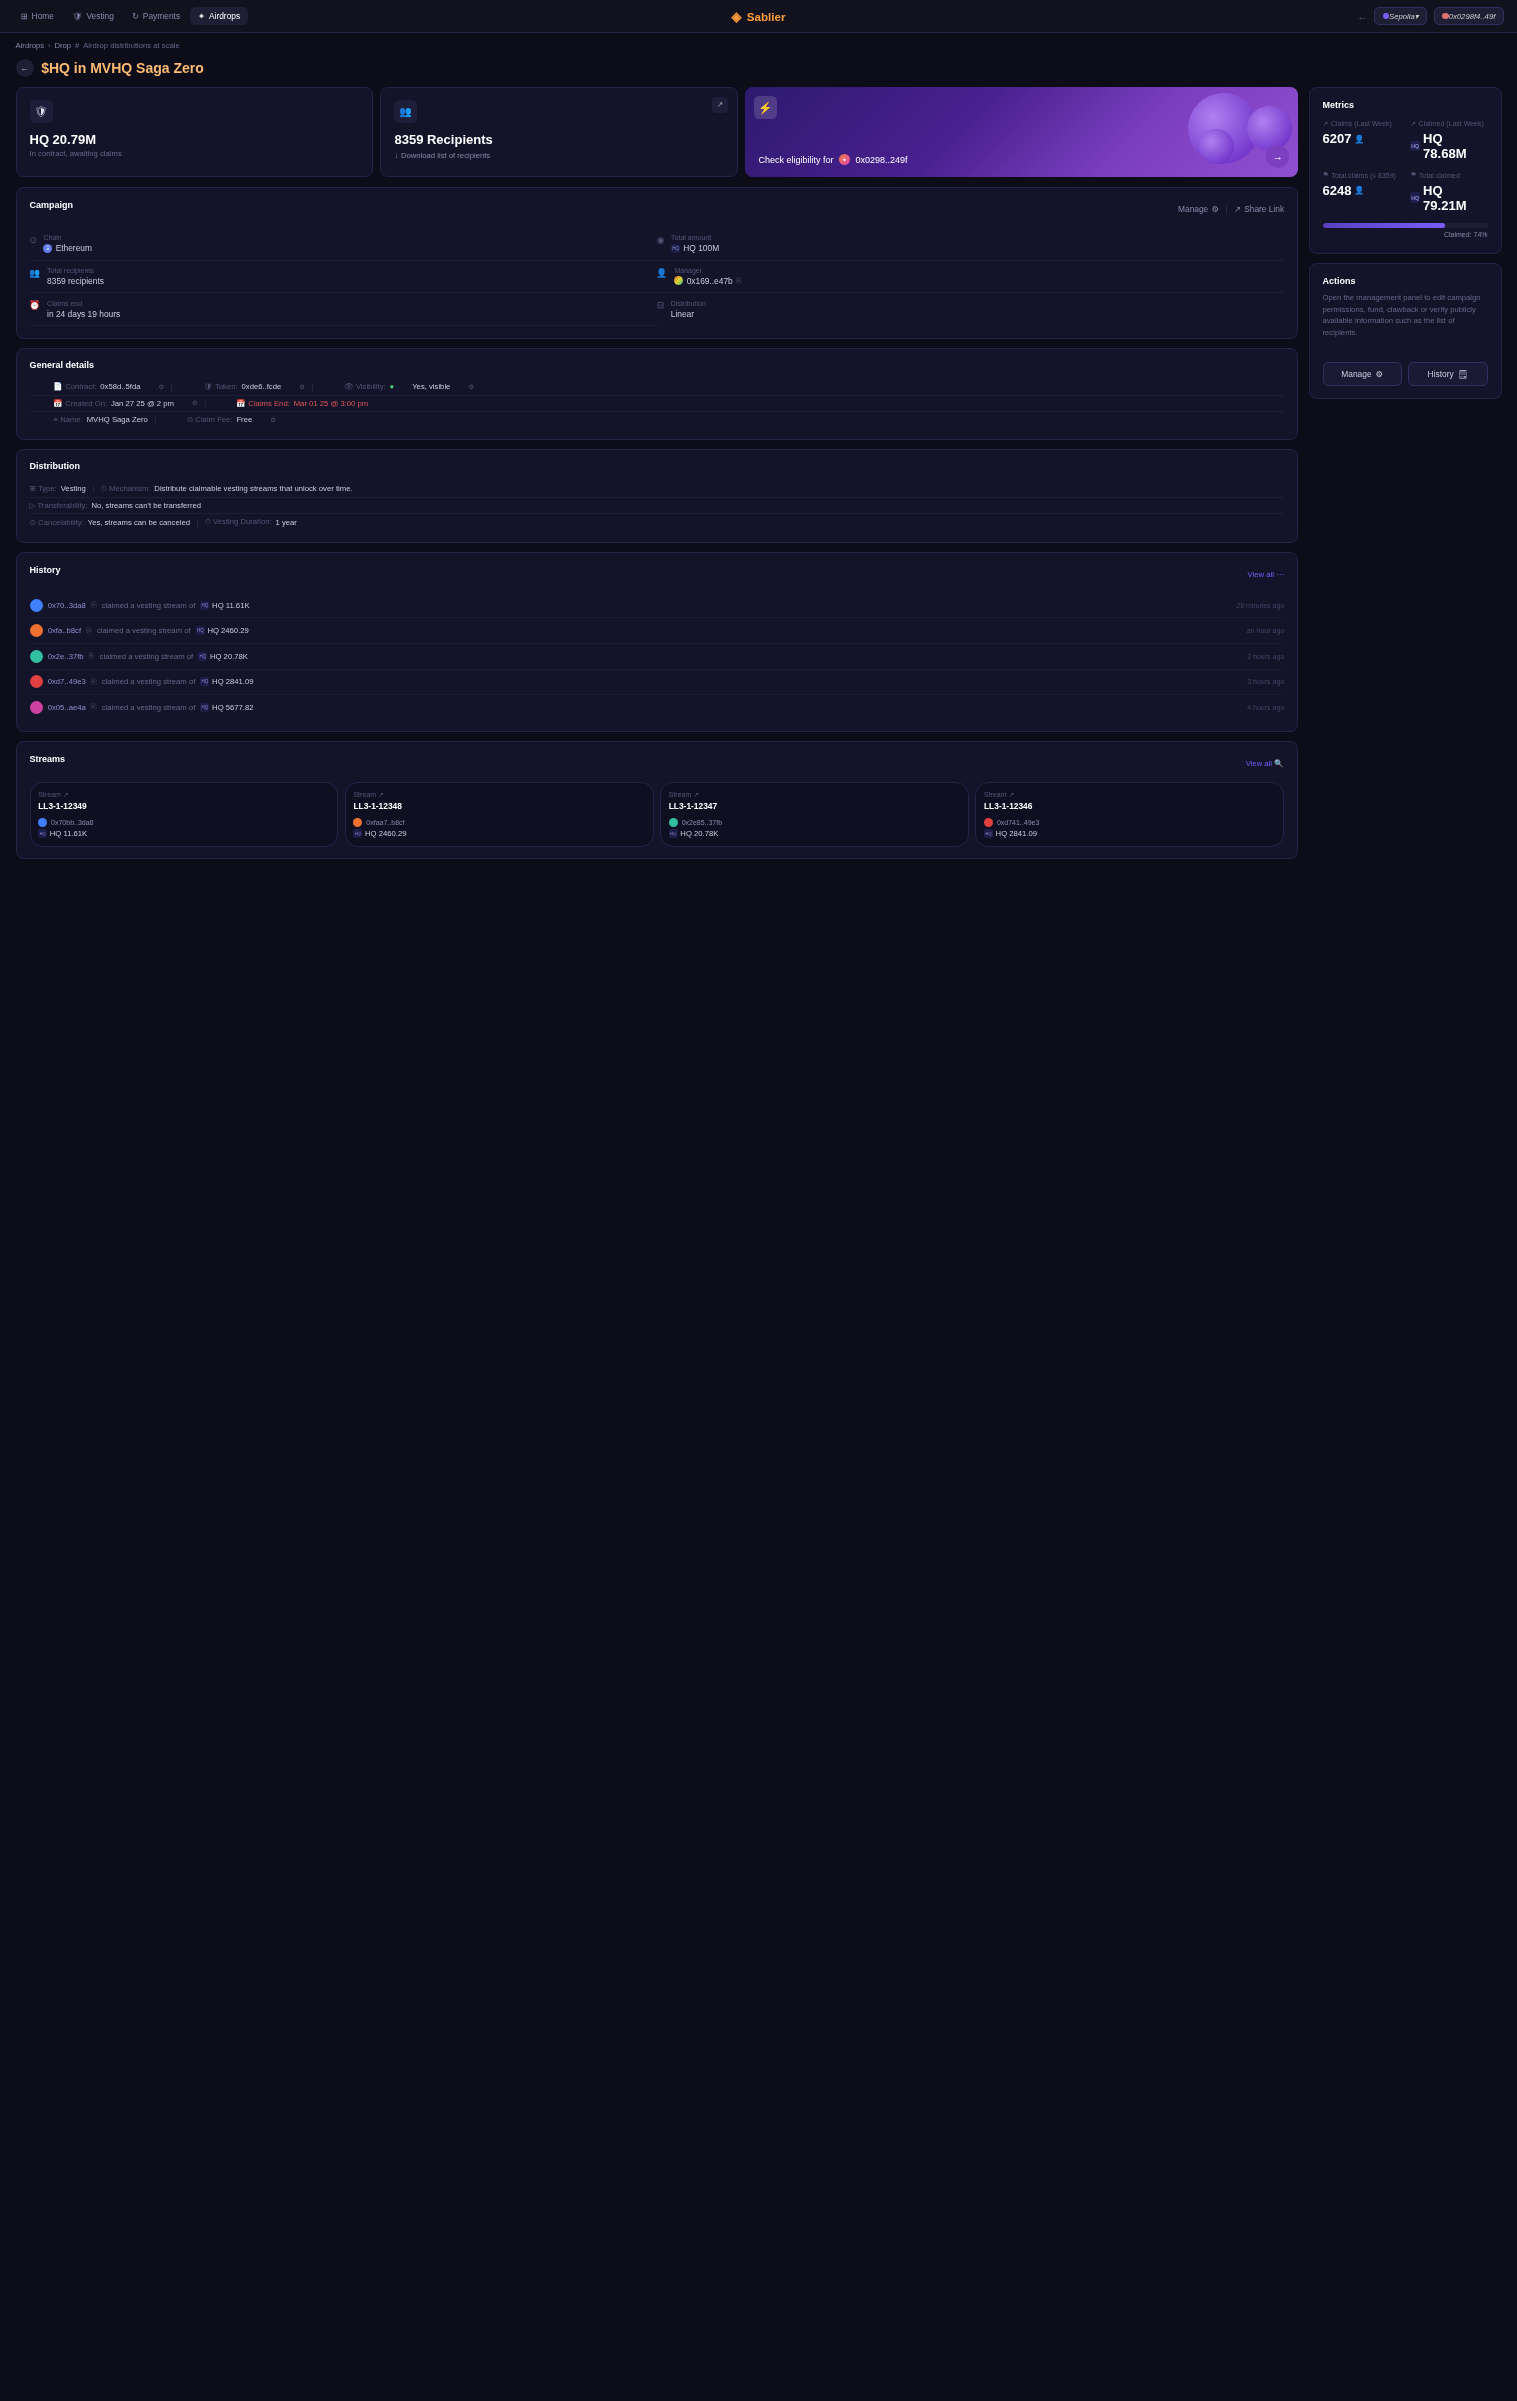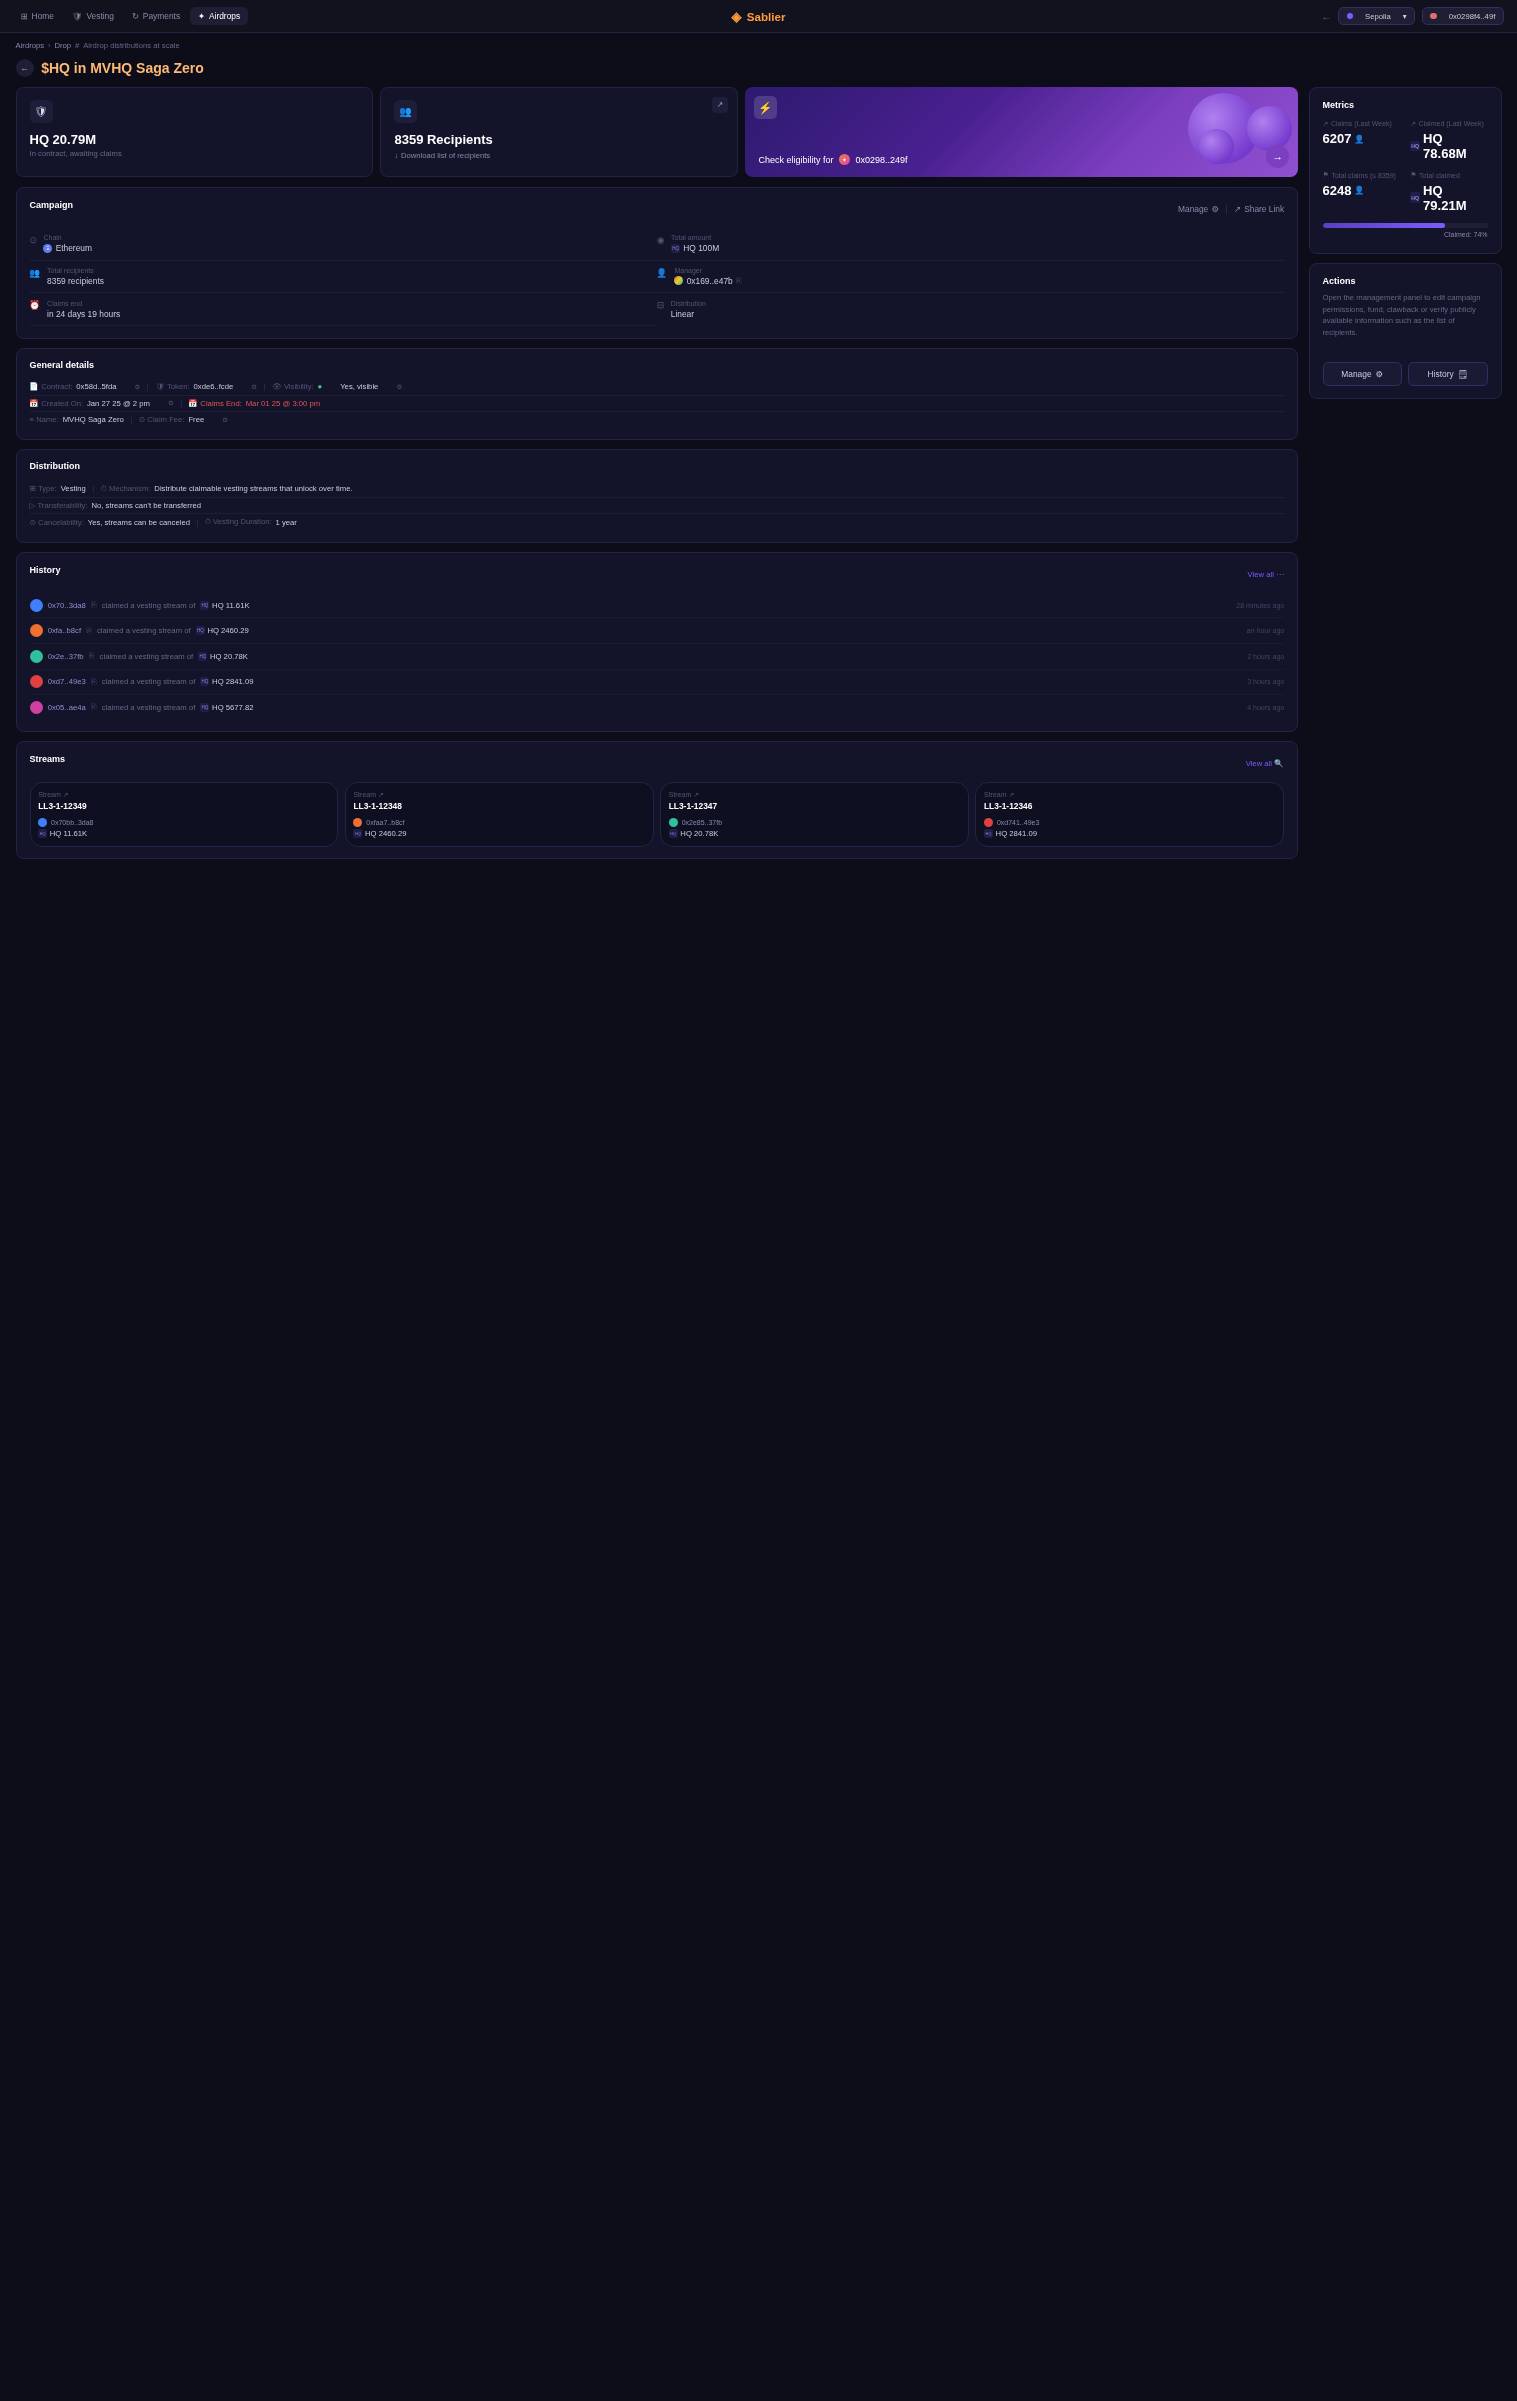--- a/index.html
+++ b/index.html
@@ -29,24 +29,24 @@
       transition: background 0.15s;
     }
     .nav-item.active { color: #fff; background: #1e1e35; }
     .nav-logo {
       display: flex; align-items: center; gap: 5.2px;
       position: absolute; left: 50%; transform: translateX(-50%);
       font-size: 11.6px; font-weight: 700; color: #ff9d3d;
     }
     .nav-right { display: flex; align-items: center; gap: 6.4px; margin-left: auto; }
     .nav-btn {
-      display: flex; align-items: center; gap: 12px;
+      display: flex; align-items: center; gap: 0;
       background: #1e1e35; border: 0.6px solid #303060;
       border-radius: 5.2px; padding: 3.2px 7.7px; cursor: pointer;
-      font-size: 7.7px; color: #ccc;
+      font-size: 7.7px; color: #ccc; font-style: italic;
     }
     .chain-dot { width: 6.4px; height: 6.4px; border-radius: 50%; background: #7c5cfc; display: inline-block; }
     .addr-dot { width: 6.4px; height: 6.4px; border-radius: 50%; background: #e07070; display: inline-block; }
 
     
     .breadcrumb {
       display: flex; align-items: center; gap: 3.9px;
       padding: 7.7px 15.5px 3.9px; color: #666888; font-size: 7.7px;
     }
     .breadcrumb a { color: #888aaa; text-decoration: none; }
@@ -195,21 +195,21 @@
     .manage-link { color: #888aaa; cursor: pointer; display: flex; align-items: center; gap: 3.2px; }
     .sep-bar { color: #333355; }
 
     
     .gen-row {
       display: flex; align-items: center; gap: 3.9px;
       flex-wrap: wrap; padding: 3.2px 0;
       font-size: 7.7px; color: #888aaa; border-bottom: 0.6px solid #1e1e35;
     }
     .gen-row:last-child { border-bottom: none; }
-    .gen-key { color: #555577; }
+    .gen-key { color: #555577; margin-left: 24px; }
     .gen-val { color: #ccd; display: flex; align-items: center; gap: 18px; }
     .tag-sep { color: #333355; margin: 0 2.6px; }
     .vis-dot { color: #50c878; }
     .gear-mini { font-size: 6.4px; color: #555577; }
 
     
     .dist-row {
       display: flex; align-items: center; gap: 3.9px;
       flex-wrap: wrap; padding: 3.2px 0;
       font-size: 7.7px; color: #888aaa; border-bottom: 0.6px solid #1e1e35;

